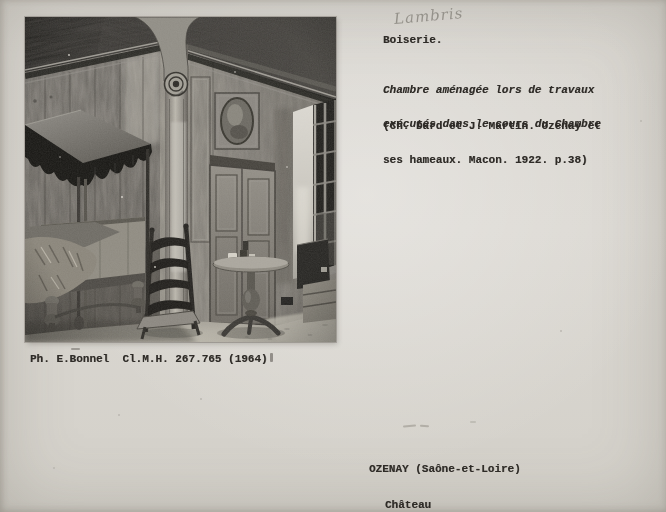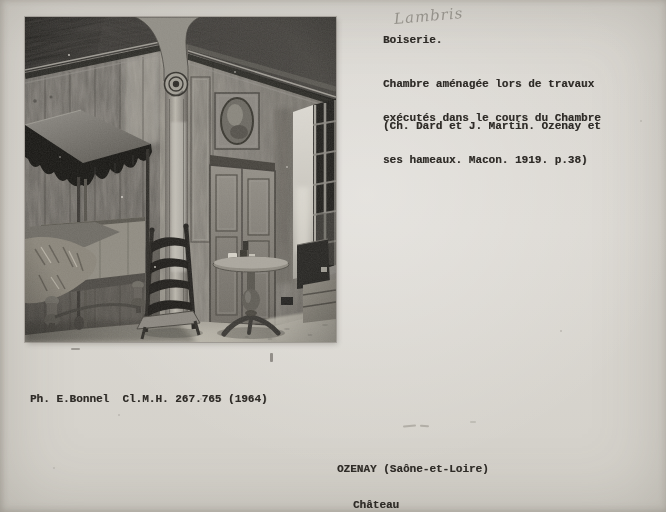--- a/index.html
+++ b/index.html
@@ -18,25 +18,25 @@
     box-shadow:0 0 0 1px rgba(88,84,76,.30), 1.5px 2px 5px rgba(60,56,50,.28);
   }
   .photo-frame svg{display:block;}
   .type{
     position:absolute;white-space:pre;
     font-family:"Liberation Mono","DejaVu Sans Mono",monospace;
     font-size:11px;font-weight:700;color:#2e2b27;
     text-shadow:.4px .4px .5px rgba(46,42,38,.45);
   }
   .cap-line{height:10.4px;line-height:10.4px;}
-  .loc-line{height:11.6px;line-height:11.6px;}
+  .loc-line{height:11.6px;line-height:11.6px;margin-left:32px;}
   #caption-title{left:383px;top:35px;line-height:11px;}
-  #caption-desc{left:383px;top:55px;}
+  #caption-desc{left:383px;top:61px;font-style:italic;}
   #caption-cite{left:383px;top:97px;}
-  #credit-line{left:30px;top:353px;line-height:12px;margin-top:40px;}
+  #credit-line{left:30px;top:353px;line-height:12px;}
   #location-block{left:337px;top:440px;}
   .indent{padding-left:16px;}
   .handwriting{
     position:absolute;left:394px;top:7px;
     font-family:"DejaVu Serif",serif;font-style:italic;
     font-size:15px;color:#8e8b84;letter-spacing:1px;
     transform:rotate(-5deg);opacity:.9;
   }
   .pencil-mark{position:absolute;background:#a5a199;height:1.6px;border-radius:1px;opacity:.75;}
   #pmark-1{left:403px;top:425px;width:13px;transform:rotate(-4deg);}
@@ -359,21 +359,21 @@
 
   <div id="caption-title" class="type">Boiserie.</div>
 
   <div id="caption-desc" class="type">
     <div class="cap-line">Chambre aménagée lors de travaux</div>
     <div class="cap-line">exécutés dans le cours du Chambre</div>
   </div>
 
   <div id="caption-cite" class="type">
     <div class="cap-line">(Ch. Dard et J. Martin. Ozenay et</div>
-    <div class="cap-line">ses hameaux. Macon. 1919. p.38)</div>
+    <div class="cap-line">ses hameaux. Macon. 1922. p.38)</div>
   </div>
 
   <div id="credit-line" class="type">Ph. E.Bonnel  Cl.M.H. 267.765 (1964)</div>
 
   <div id="location-block" class="type">
     <div class="loc-line">OZENAY (Saône-et-Loire)</div>
     <div class="loc-line indent">Château</div>
     
   </div>
 

